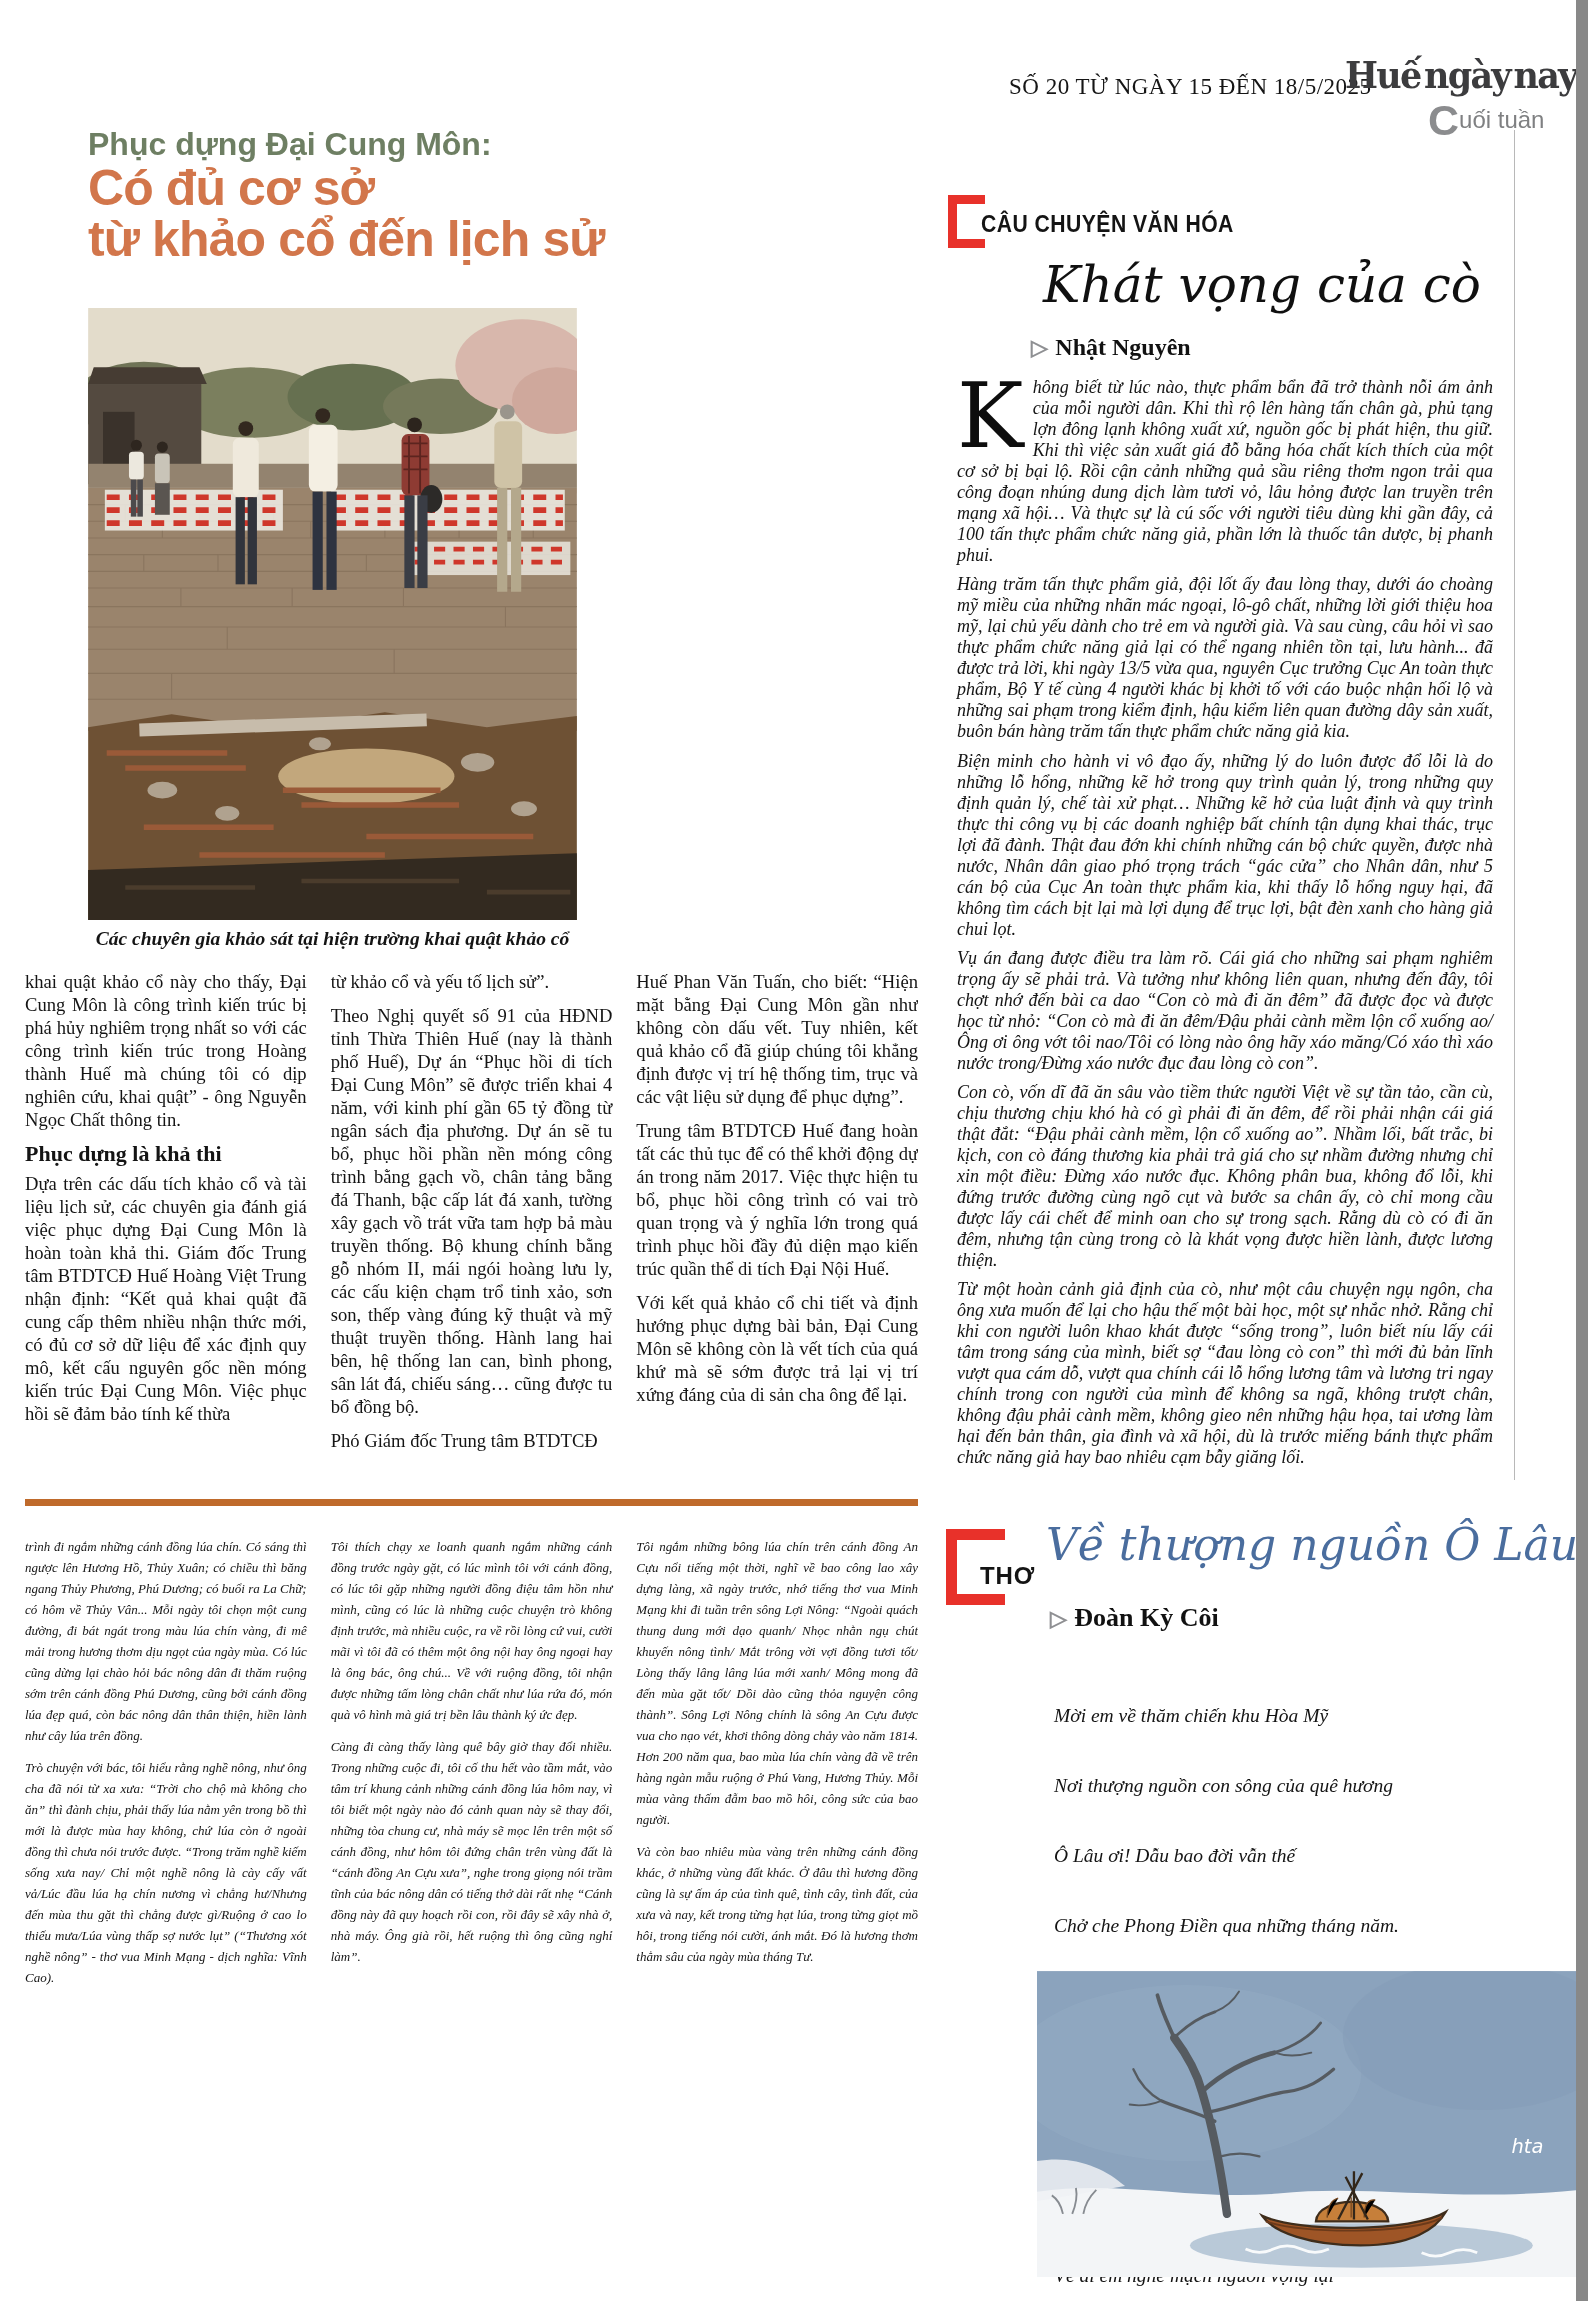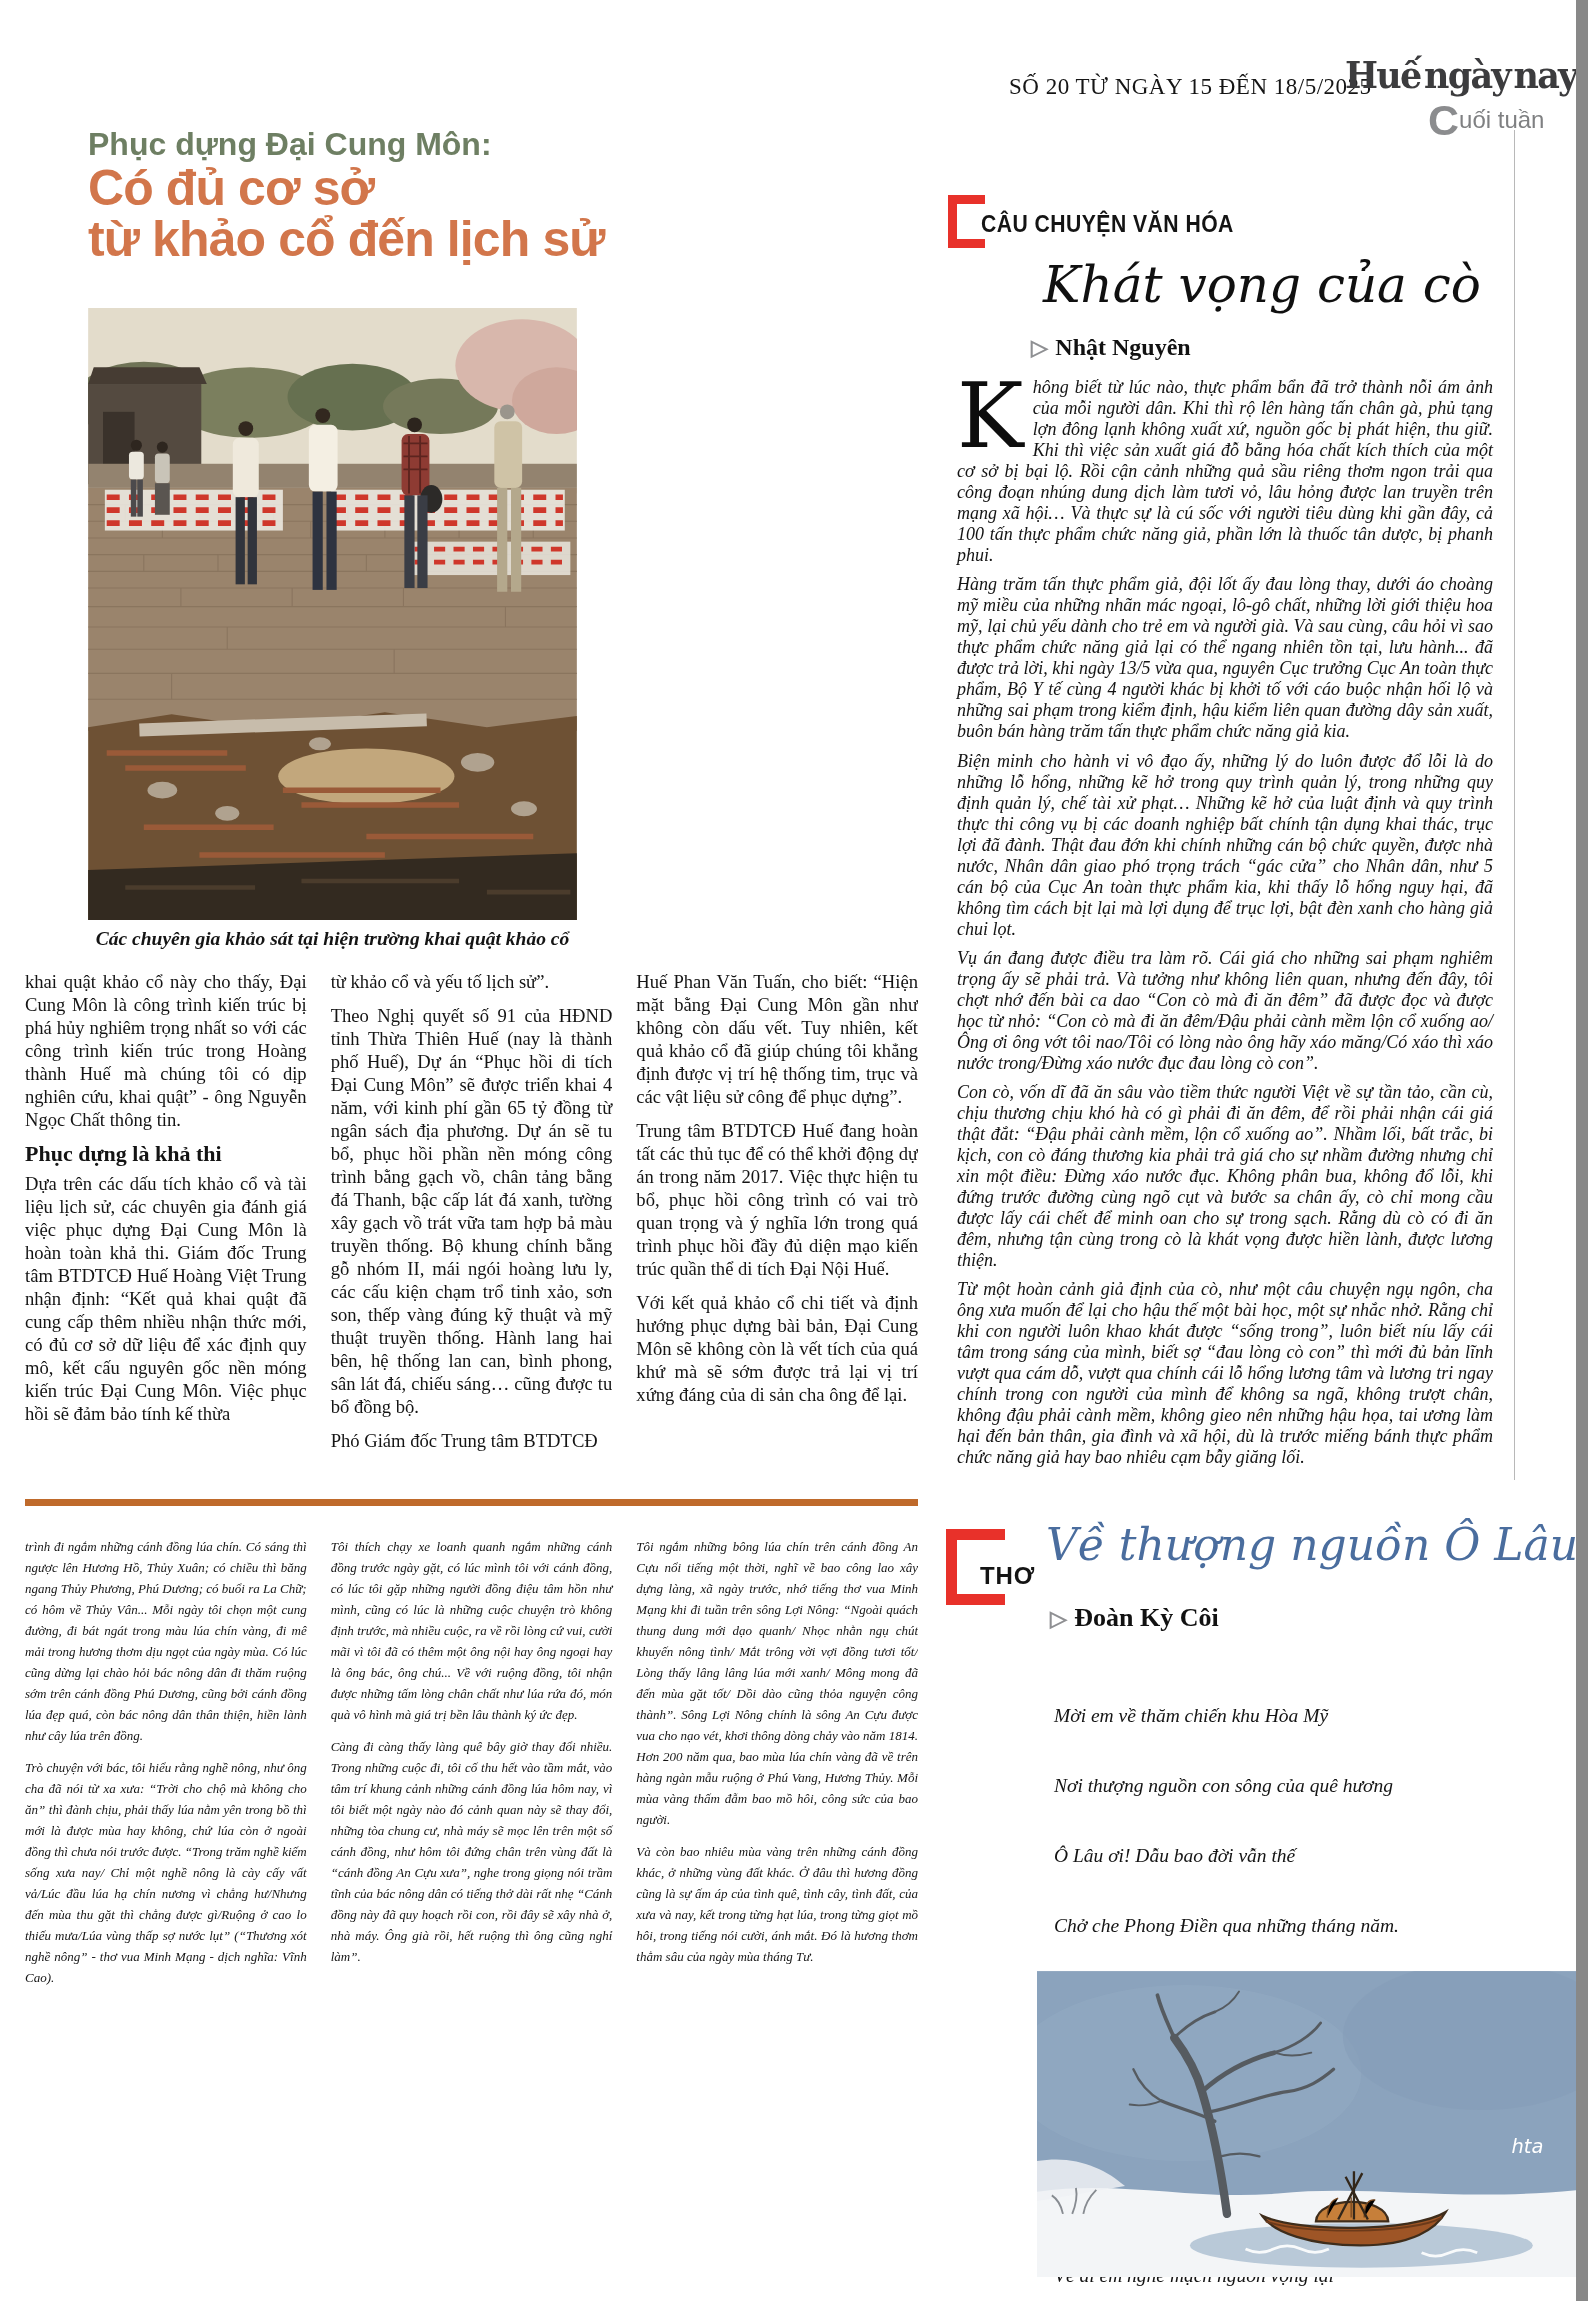--- a/index.html
+++ b/index.html
@@ -164,21 +164,21 @@
       <p>khai quật khảo cổ này cho thấy, Đại Cung Môn là công trình kiến trúc bị phá hủy nghiêm trọng nhất so với các công trình kiến trúc trong Hoàng thành Huế mà chúng tôi có dịp nghiên cứu, khai quật” - ông Nguyễn Ngọc Chất thông tin.</p>
       <p class="subhead">Phục dựng là khả thi</p>
       <p>Dựa trên các dấu tích khảo cổ và tài liệu lịch sử, các chuyên gia đánh giá việc phục dựng Đại Cung Môn là hoàn toàn khả thi. Giám đốc Trung tâm BTDTCĐ Huế Hoàng Việt Trung nhận định: “Kết quả khai quật đã cung cấp thêm nhiều nhận thức mới, có đủ cơ sở dữ liệu để xác định quy mô, kết cấu nguyên gốc nền móng kiến trúc Đại Cung Môn. Việc phục hồi sẽ đảm bảo tính kế thừa</p>
     </div>
     <div class="tcol">
       <p>từ khảo cổ và yếu tố lịch sử”.</p>
       <p>Theo Nghị quyết số 91 của HĐND tỉnh Thừa Thiên Huế (nay là thành phố Huế), Dự án “Phục hồi di tích Đại Cung Môn” sẽ được triển khai 4 năm, với kinh phí gần 65 tỷ đồng từ ngân sách địa phương. Dự án sẽ tu bổ, phục hồi phần nền móng công trình bằng gạch vồ, chân tảng bằng đá Thanh, bậc cấp lát đá xanh, tường xây gạch vồ trát vữa tam hợp bả màu truyền thống. Bộ khung chính bằng gỗ nhóm II, mái ngói hoàng lưu ly, các cấu kiện chạm trổ tinh xảo, sơn son, thếp vàng đúng kỹ thuật và mỹ thuật truyền thống. Hành lang hai bên, hệ thống lan can, bình phong, sân lát đá, chiếu sáng… cũng được tu bổ đồng bộ.</p>
       <p>Phó Giám đốc Trung tâm BTDTCĐ</p>
     </div>
     <div class="tcol">
-      <p>Huế Phan Văn Tuấn, cho biết: “Hiện mặt bằng Đại Cung Môn gần như không còn dấu vết. Tuy nhiên, kết quả khảo cổ đã giúp chúng tôi khẳng định được vị trí hệ thống tim, trục và các vật liệu sử công để phục dựng”.</p>
+      <p>Huế Phan Văn Tuấn, cho biết: “Hiện mặt bằng Đại Cung Môn gần như không còn dấu vết. Tuy nhiên, kết quả khảo cổ đã giúp chúng tôi khẳng định được vị trí hệ thống tim, trục và các vật liệu sử dụng để phục dựng”.</p>
       <p>Trung tâm BTDTCĐ Huế đang hoàn tất các thủ tục để có thể khởi động dự án trong năm 2017. Việc thực hiện tu bổ, phục hồi công trình có vai trò quan trọng và ý nghĩa lớn trong quá trình phục hồi đầy đủ diện mạo kiến trúc quần thể di tích Đại Nội Huế.</p>
       <p>Với kết quả khảo cổ chi tiết và định hướng phục dựng bài bản, Đại Cung Môn sẽ không còn là vết tích của quá khứ mà sẽ sớm được trả lại vị trí xứng đáng của di sản cha ông để lại.</p>
     </div>
   </div>
 
   <div class="divider"></div>
 
   <div class="bottom-cols">
     <div class="bcol">
       <p>trình đi ngắm những cánh đồng lúa chín. Có sáng thì ngược lên Hương Hồ, Thủy Xuân; có chiều thì băng ngang Thủy Phương, Phú Dương; có buổi ra La Chữ; có hôm về Thủy Vân... Mỗi ngày tôi chọn một cung đường, đi bát ngát trong màu lúa chín vàng, đi mê mải trong hương thơm dịu ngọt của ngày mùa. Có lúc cũng dừng lại chào hỏi bác nông dân đi thăm ruộng sớm trên cánh đồng Phú Dương, cũng bởi cánh đồng lúa đẹp quá, còn bác nông dân thân thiện, hiền lành như cây lúa trên đồng.</p>

